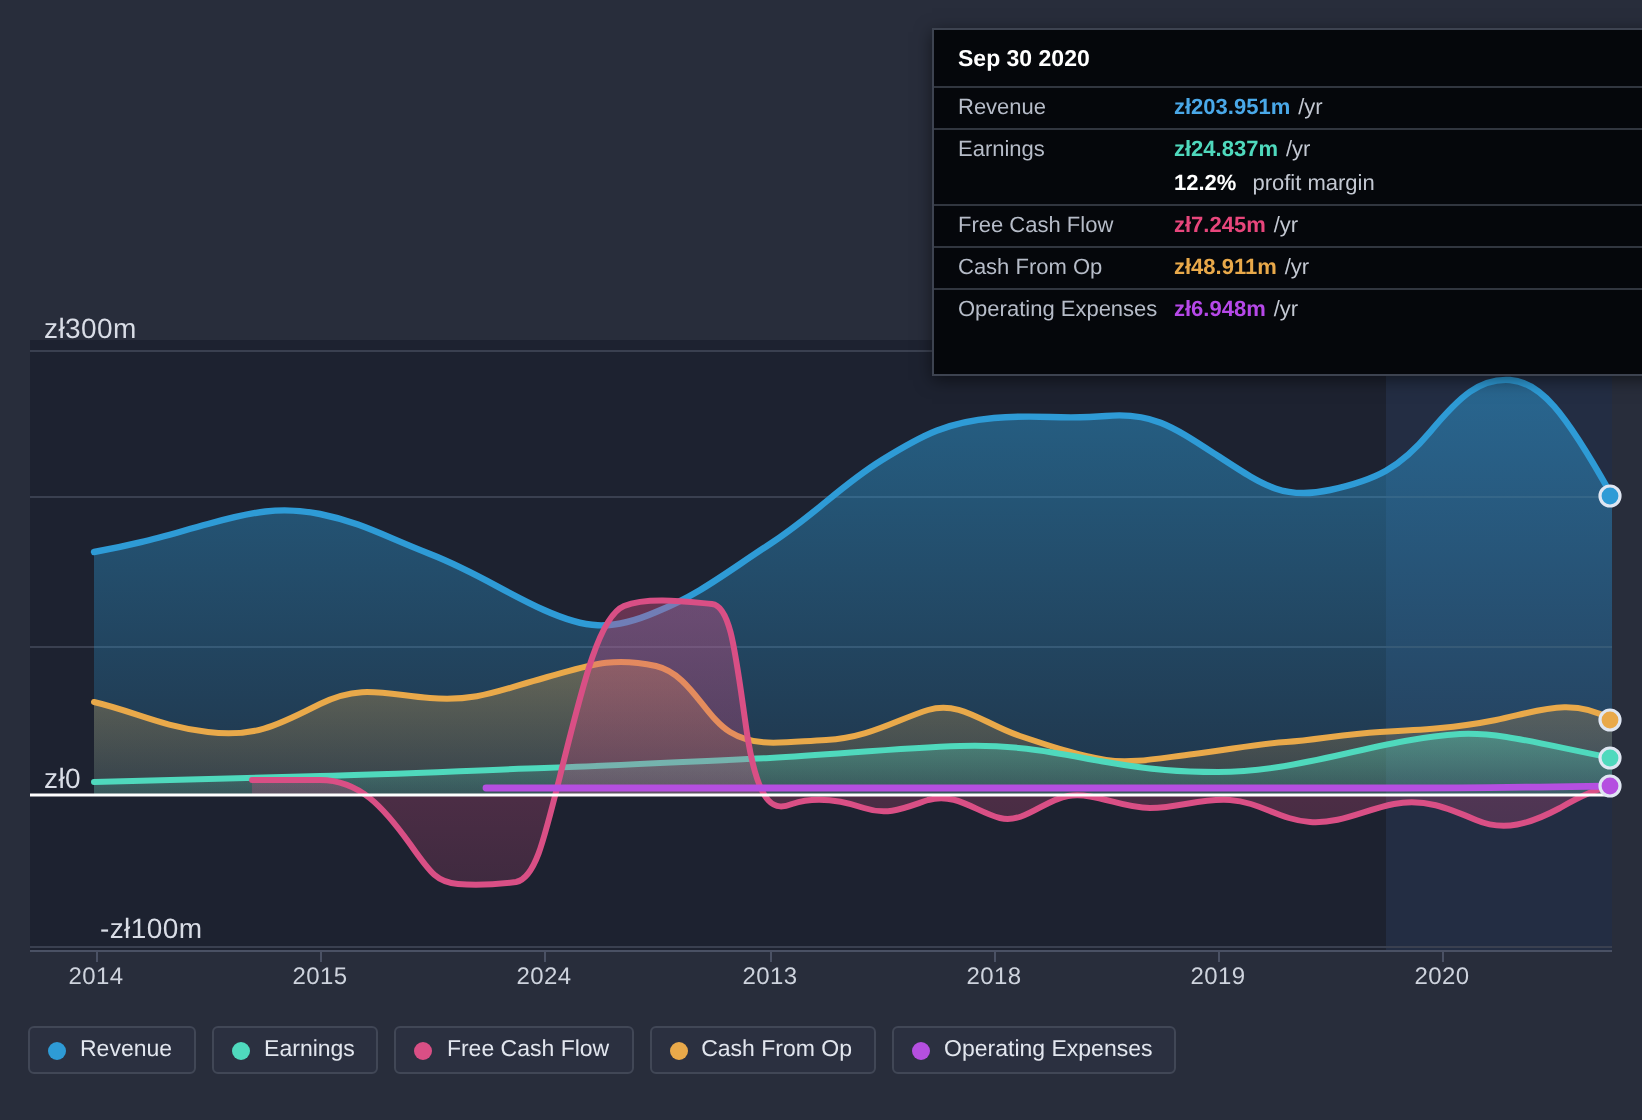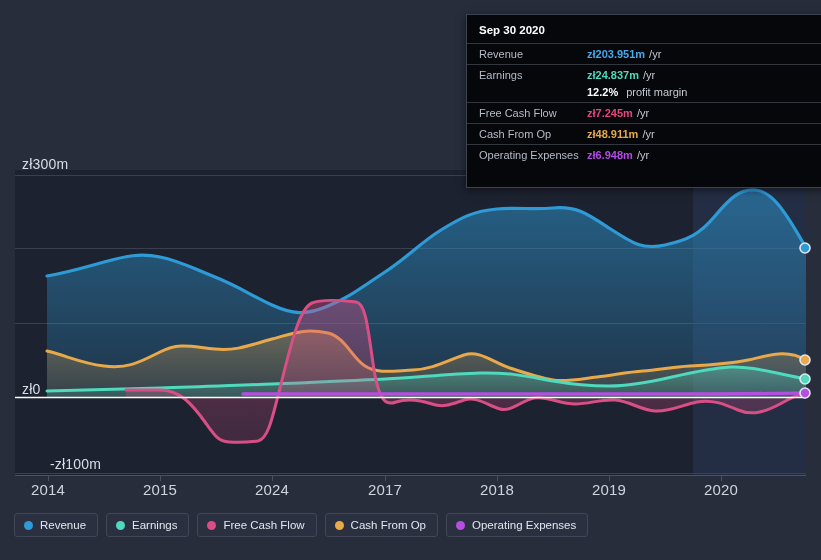--- a/index.html
+++ b/index.html
@@ -14,21 +14,21 @@
 
   
   #chart-svg{position:absolute;left:0;top:0;width:821px;height:500px;}
 
   
   .ylab{
     position:absolute;font-size:14px;color:#d9dde6;letter-spacing:.2px;
     white-space:nowrap;
   }
   .xlab{
-    position:absolute;font-size:15px;color:#ced3dd;letter-spacing:.2px;
+    position:absolute;font-size:12px;color:#ced3dd;letter-spacing:.2px;
     transform:translateX(-50%);white-space:nowrap;
   }
 
   
   #tooltip{
     position:absolute;left:466px;top:14px;width:391px;
     background:#05070b;border:1px solid #3d4350;
     padding:8px 0 22px 0;box-sizing:border-box;
     box-shadow:0 2px 8px rgba(0,0,0,.5);
   }
@@ -175,21 +175,21 @@
     </g>
   </svg>
 
   <div class="ylab" style="left:22px;top:156px;">zł300m</div>
   <div class="ylab" style="left:22px;top:381px;">zł0</div>
   <div class="ylab" style="left:22px;top:456px;margin-left:28px;">-zł100m</div>
 
   <div class="xlab" style="left:48px;top:481px;">2014</div>
   <div class="xlab" style="left:160px;top:481px;">2015</div>
   <div class="xlab" style="left:272px;top:481px;">2024</div>
-  <div class="xlab" style="left:385px;top:481px;">2017</div>
+  <div class="xlab" style="left:385px;top:481px;">2013</div>
   <div class="xlab" style="left:497px;top:481px;">2018</div>
   <div class="xlab" style="left:609px;top:481px;">2019</div>
   <div class="xlab" style="left:721px;top:481px;">2020</div>
 
   <div id="tooltip">
     <div class="tt-title">Sep 30 2020</div>
 
     <div class="tt-row">
       <span class="tt-label">Revenue</span>
       <span class="tt-val" style="color:#4aa8e8">zł203.951m</span>

